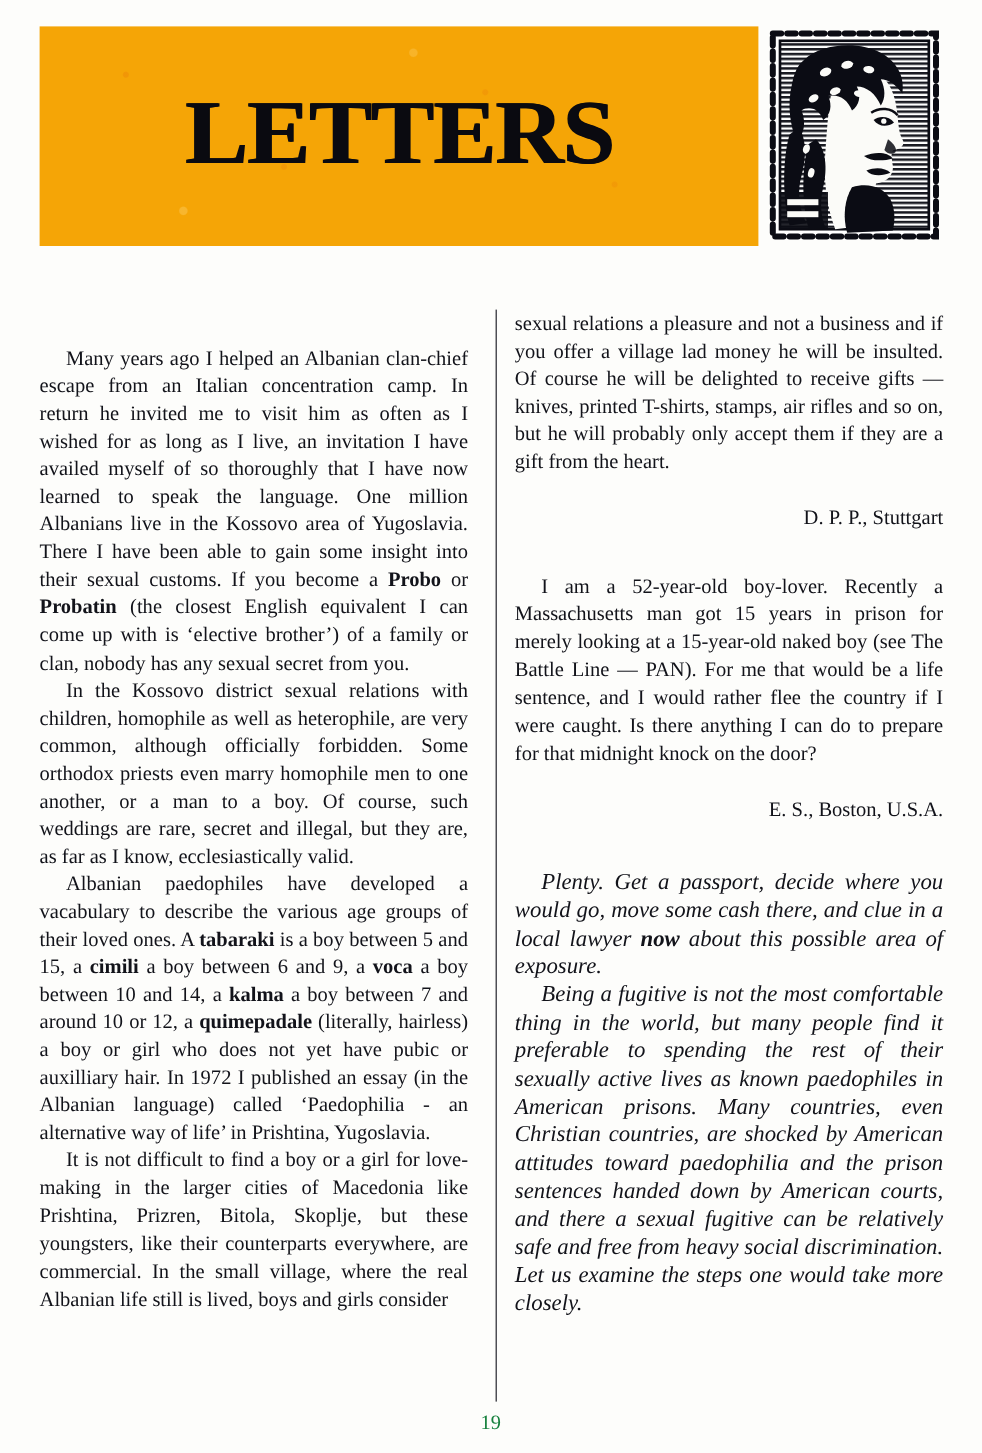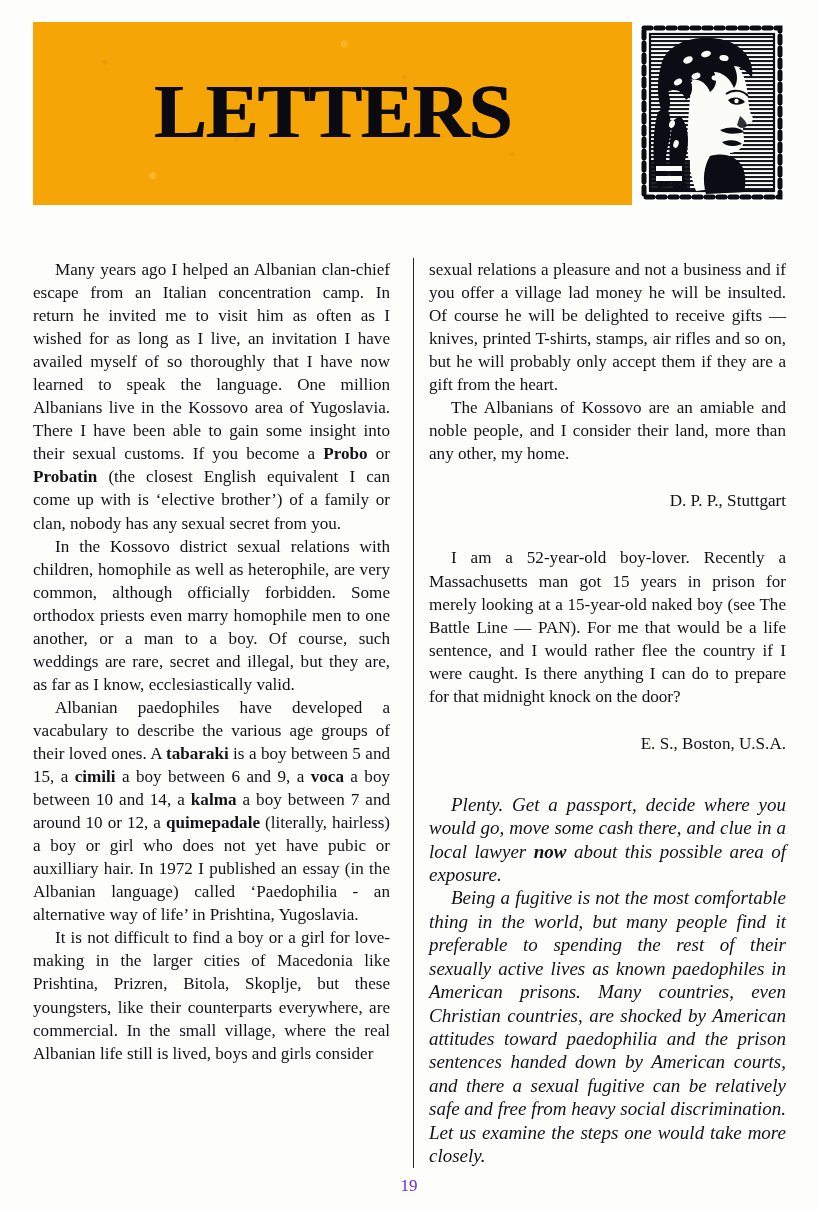--- a/index.html
+++ b/index.html
@@ -88,21 +88,21 @@
     width: 1px;
     height: 910px;
     background: #23242c;
   }
   .col {
     position: absolute;
     top: 0;
     width: 357px;
     height: 912px;
   }
-  .col-left  { left: 0; }
+  .col-left  { left: 0; margin-top: 29px; }
   .col-right { left: 396px; }
 
   p {
     margin: 0;
     font-size: 17.1px;
     line-height: 23.05px;
     text-align: justify;
     text-indent: 22px;
     hyphens: manual;
   }
@@ -130,21 +130,21 @@
   .reply p b { font-weight: bold; font-style: italic; }
 
   .folio {
     position: absolute;
     left: 0;
     right: 0;
     top: 1176px;
     text-align: center;
     font-size: 17px;
     line-height: 20px;
-    color: #6d28d9;
+    color: #15803d;
   }
 </style>
 </head>
 <body>
 
 <div class="masthead">
   <div class="banner">
     <div class="banner-title">LETTERS</div>
   </div>
 
@@ -228,21 +228,20 @@
     <p>In the Kossovo district sexual relations with children, homophile as well as heterophile, are very common, although officially forbidden. Some orthodox priests even marry homophile men to one another, or a man to a boy. Of course, such weddings are rare, secret and illegal, but they are, as far as I know, ecclesiastically valid.</p>
 
     <p><span>Albanian paedophiles have developed a vacabulary to describe the various age groups of their loved ones. A </span><b>tabaraki</b><span> is a boy between 5 and 15, a </span><b>cimili</b><span> a boy between 6 and 9, a </span><b>voca</b><span> a boy between 10 and 14, a </span><b>kalma</b><span> a boy between 7 and around 10 or 12, a </span><b>quimepadale</b><span> (literally, hairless) a boy or girl who does not yet have pubic or auxilliary hair. In 1972 I published an essay (in the Albanian language) called ‘Paedophilia - an alternative way of life’ in Prishtina, Yugoslavia.</span></p>
 
     <p>It is not difficult to find a boy or a girl for love-making in the larger cities of Macedonia like Prishtina, Prizren, Bitola, Skoplje, but these youngsters, like their counterparts everywhere, are commercial. In the small village, where the real Albanian life still is lived, boys and girls consider</p>
   </div>
 
   <div class="col col-right">
 
     <p class="noindent">sexual relations a pleasure and not a business and if you offer a village lad money he will be insulted. Of course he will be delighted to receive gifts — knives, printed T-shirts, stamps, air rifles and so on, but he will probably only accept them if they are a gift from the heart.</p>
-    <p>The Albanians of Kossovo are an amiable and noble people, and I consider their land, more than any other, my home.</p>
 
     <div class="gap-sig"></div>
     <p class="sig">D. P. P., Stuttgart</p>
 
     <div class="gap-letter"></div>
     <p>I am a 52-year-old boy-lover. Recently a Massachusetts man got 15 years in prison for merely looking at a 15-year-old naked boy (see The Battle Line — PAN). For me that would be a life sentence, and I would rather flee the country if I were caught. Is there anything I can do to prepare for that midnight knock on the door?</p>
 
     <div class="gap-sig"></div>
     <p class="sig sig-right">E. S., Boston, U.S.A.</p>
 

